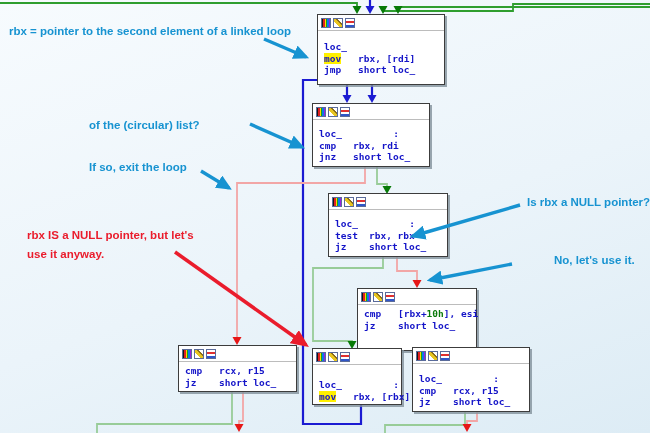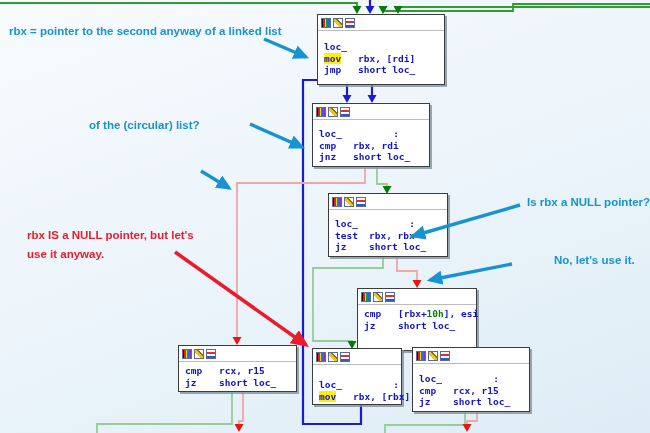--- a/index.html
+++ b/index.html
@@ -173,20 +173,21 @@
       </marker>
     </defs>
     <line x1="264" y1="39" x2="306" y2="57" stroke="#1793d1" stroke-width="3.4" marker-end="url(#ab)"></line>
     <line x1="250" y1="124" x2="302" y2="147" stroke="#1793d1" stroke-width="3.4" marker-end="url(#ab)"></line>
     <line x1="201" y1="171" x2="229" y2="188" stroke="#1793d1" stroke-width="3.4" marker-end="url(#ab)"></line>
     <line x1="520" y1="205" x2="413" y2="236" stroke="#1793d1" stroke-width="3.4" marker-end="url(#ab)"></line>
     <line x1="512" y1="264" x2="430" y2="280" stroke="#1793d1" stroke-width="3.4" marker-end="url(#ab)"></line>
     <line x1="175" y1="252" x2="306" y2="345" stroke="#ea1c2c" stroke-width="3.6" marker-end="url(#ar)"></line>
   </svg>
 
-  <div class="ann blue" style="left:9px;top:22px;">rbx = pointer to the second anyway of a linked list</div>
+  <div class="ann blue" style="left:9px;top:22px;">rbx = pointer to the second element of a linked loop</div>
   <div class="ann blue" style="left:89px;top:116px;">of the (circular) list?</div>
+  <div class="ann blue" style="left:89px;top:158px;">If so, exit the loop</div>
   <div class="ann red" style="left:27px;top:226px;">rbx IS a NULL pointer, but let's</div>
   <div class="ann red" style="left:27px;top:245px;">use it anyway.</div>
   <div class="ann blue" style="left:527px;top:193px;">Is rbx a NULL pointer?</div>
   <div class="ann blue" style="left:514px;top:251px;margin-left:40px;">No, let's use it.</div>
 
 </div>
 
 </body></html>

